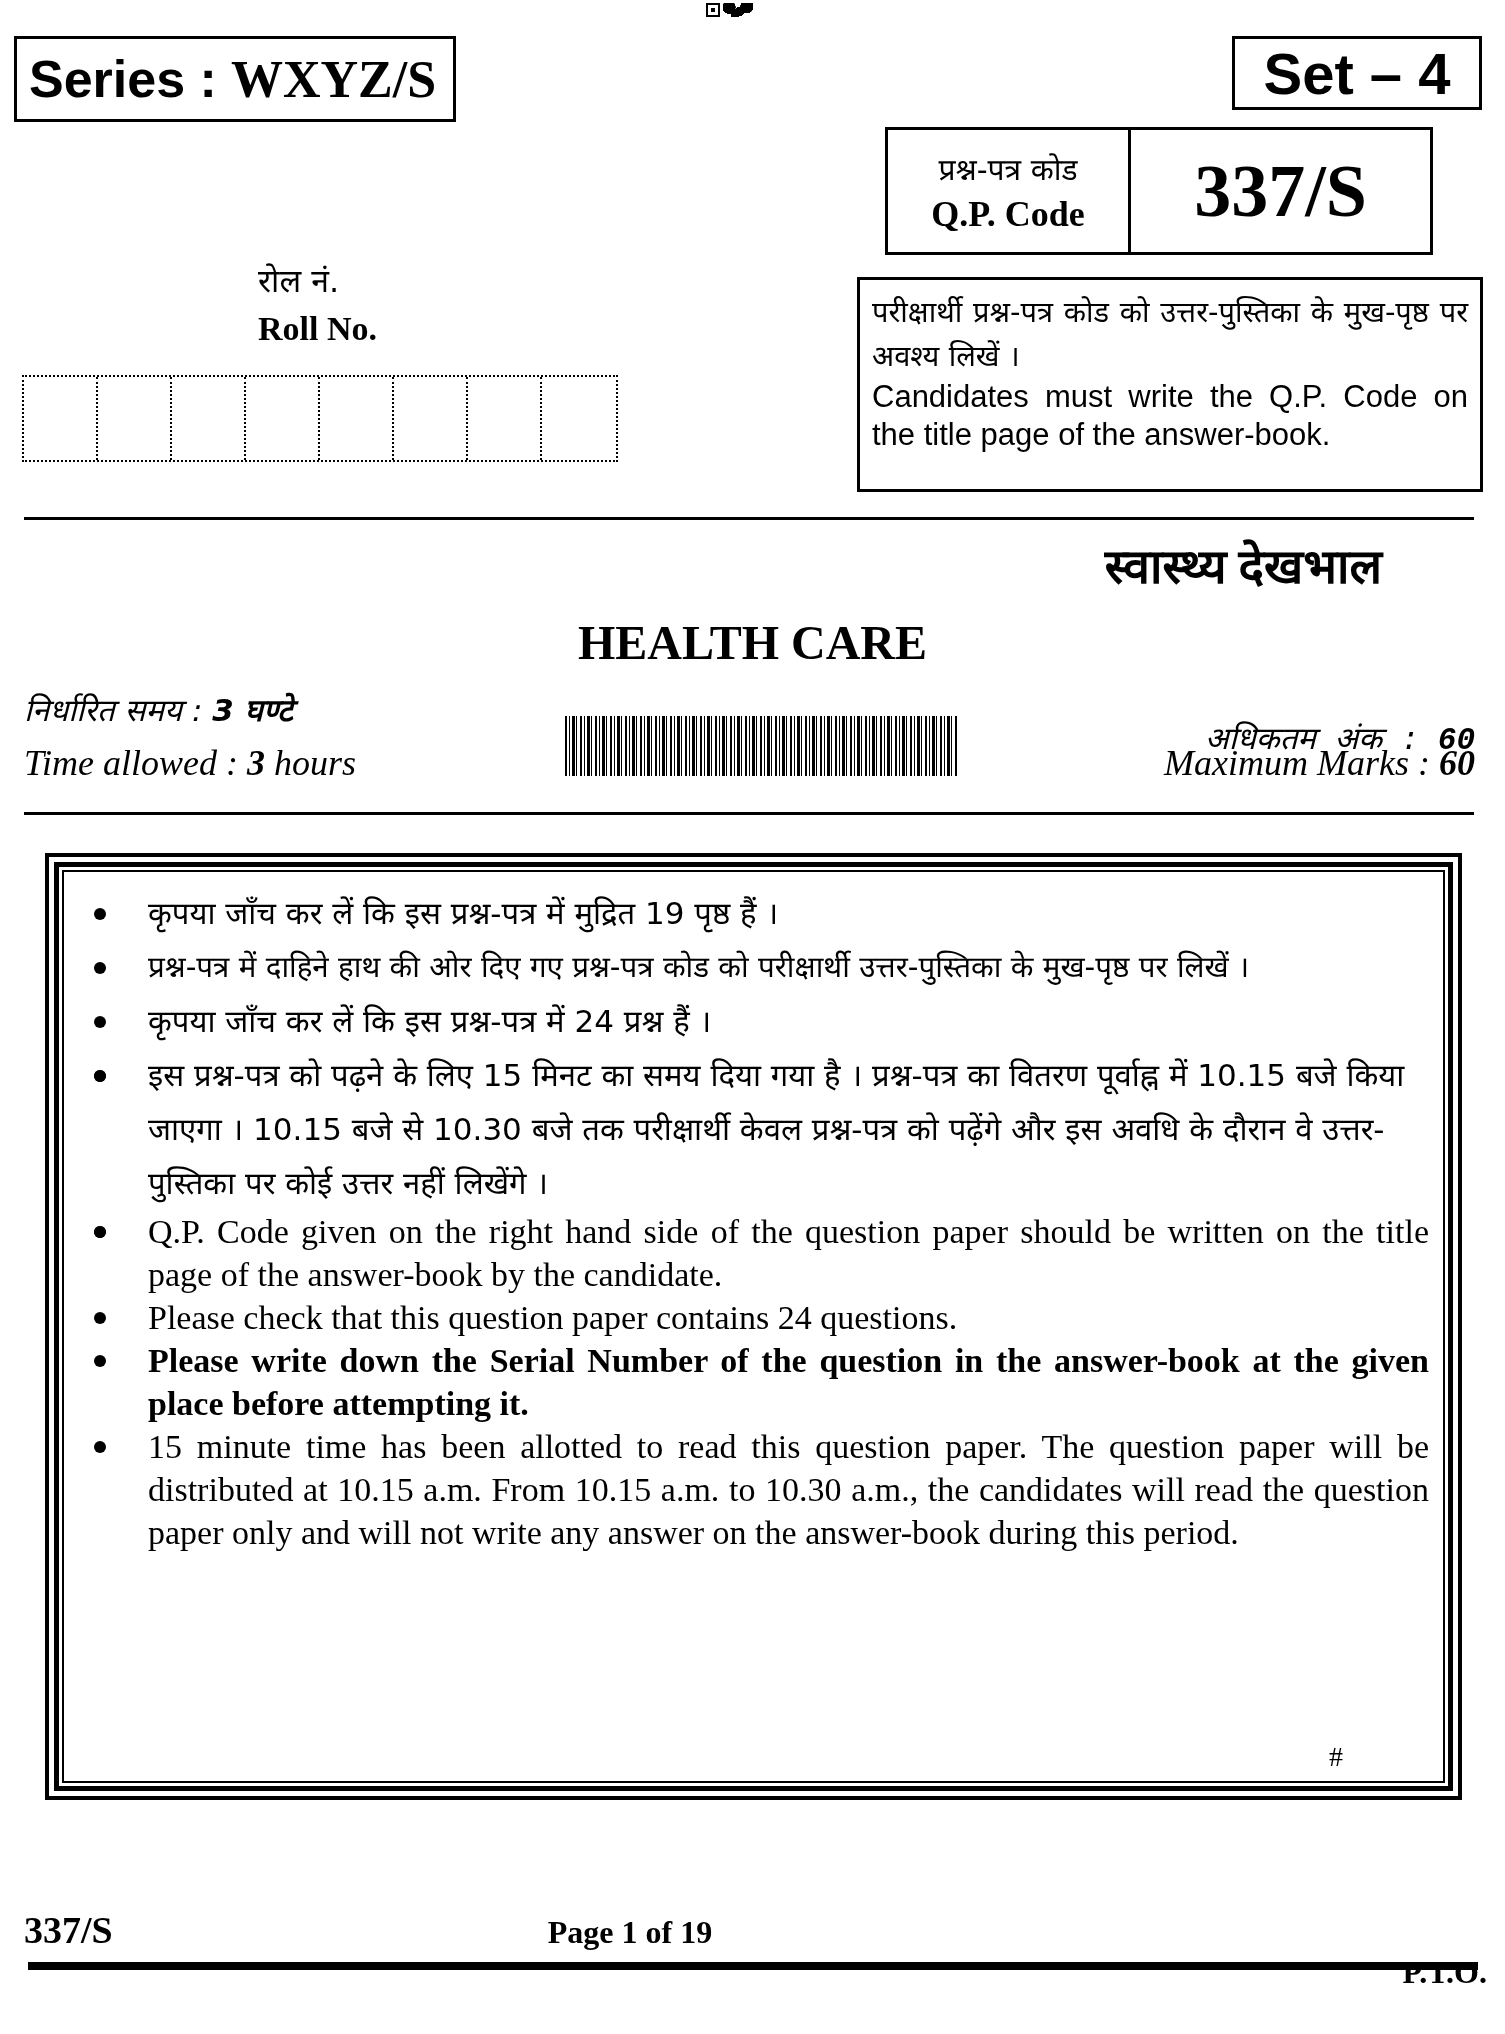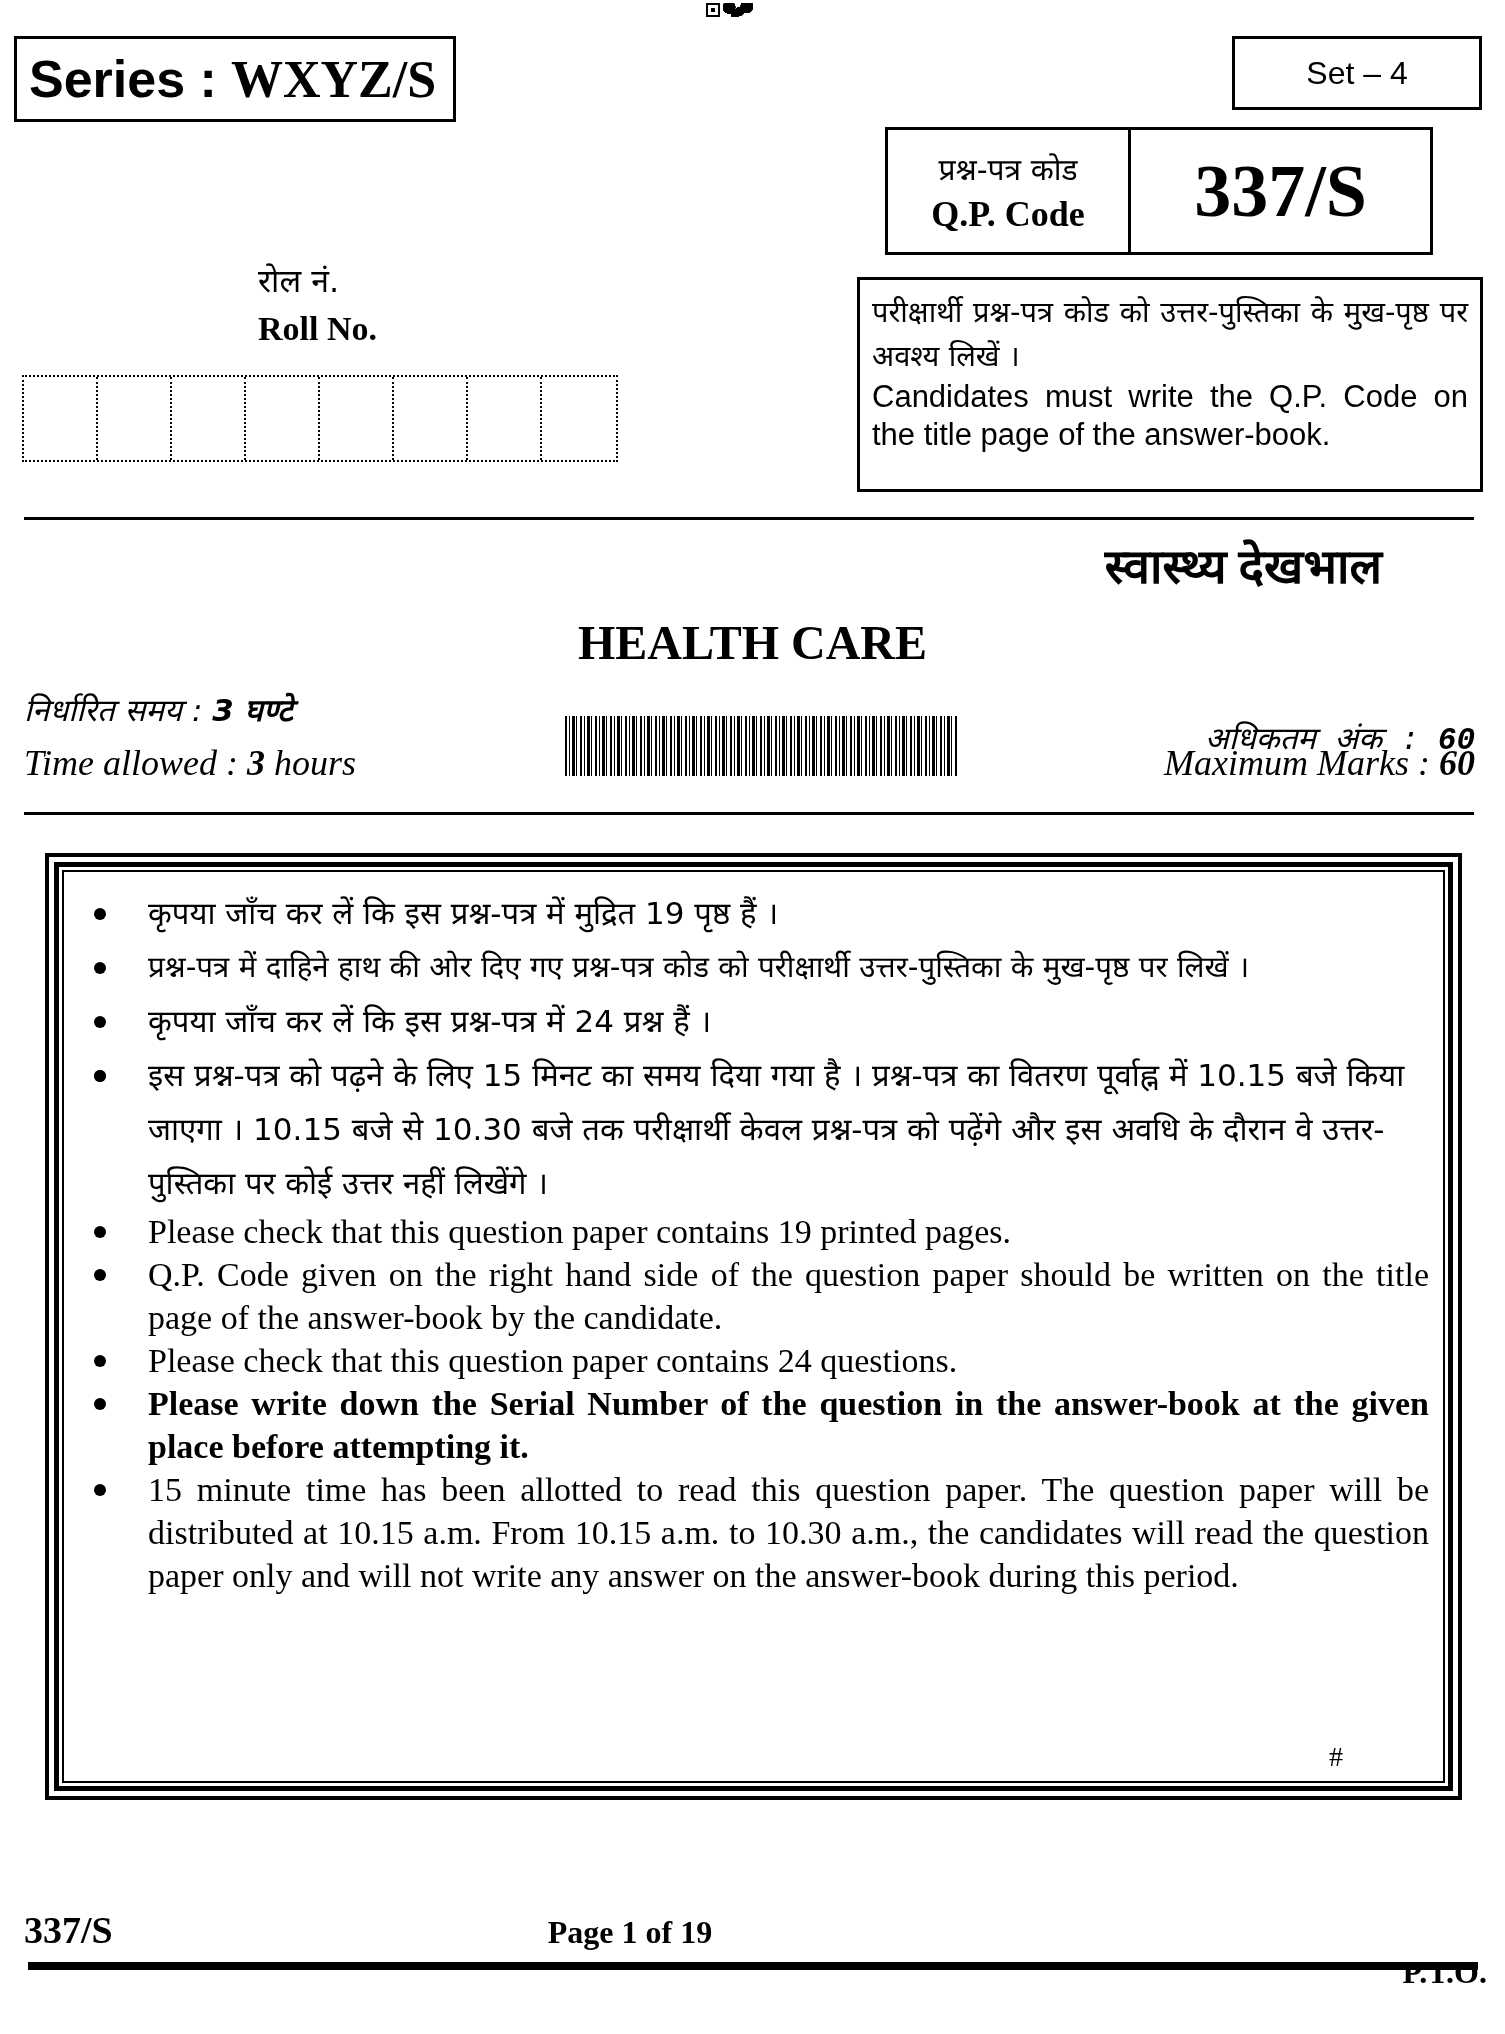--- a/index.html
+++ b/index.html
@@ -11,21 +11,21 @@
   .qr .dots { width:30px; height:14px; background:
       radial-gradient(circle at 20% 30%, #000 25%, transparent 26%),
       radial-gradient(circle at 55% 60%, #000 25%, transparent 26%),
       radial-gradient(circle at 80% 25%, #000 25%, transparent 26%),
       radial-gradient(circle at 40% 80%, #000 20%, transparent 21%); }
 
   .series-box { left:14px; top:36px; width:442px; height:86px; border:3px solid #000; box-sizing:border-box; display:flex; align-items:center; padding-left:12px; font-size:52px; font-weight:bold; }
   .series-box .lbl { font-family:"Liberation Sans", sans-serif; }
   .series-box .val { font-family:"Liberation Serif", serif; margin-left:14px; }
 
-  .set-box { left:1232px; top:36px; width:250px; height:74px; border:3px solid #000; box-sizing:border-box; display:flex; align-items:center; justify-content:center; font-family:"Liberation Sans", sans-serif; font-weight:normal; font-size:32px; }
+  .set-box { left:1232px; top:36px; width:250px; height:74px; border:3px solid #000; box-sizing:border-box; display:flex; align-items:center; justify-content:center; font-family:"Liberation Sans", sans-serif; font-weight:bold; font-size:58px; }
 
   .qp-box { left:885px; top:127px; width:548px; height:128px; border:3px solid #000; box-sizing:border-box; display:flex; }
   .qp-box .left { width:240px; border-right:3px solid #000; display:flex; flex-direction:column; justify-content:center; align-items:center; font-weight:bold; }
   .qp-box .left .hi { font-size:30px; font-family:"DejaVu Sans", sans-serif; font-weight:normal; }
   .qp-box .left .en { font-size:36px; margin-top:4px; }
   .qp-box .right { flex:1; display:flex; align-items:center; justify-content:center; font-size:74px; font-weight:bold; }
 
   .roll-hi { left:258px; top:258px; font-size:32px; font-family:"DejaVu Sans", sans-serif; }
   .roll-en { left:258px; top:310px; font-size:34px; font-weight:bold; }
   .roll-boxes { left:22px; top:375px; height:83px; display:flex; border:2px dotted #000; }
@@ -141,21 +141,21 @@
   <div class="instr-mid">
     <div class="instr-inner">
       <ul class="items">
         <li class="hi"><span class="bullet"></span><span>कृपया जाँच कर लें कि इस प्रश्न-पत्र में मुद्रित 19 पृष्ठ हैं ।</span></li>
         <li class="hi" style="font-size:29.5px;white-space:nowrap;"><span class="bullet"></span><span>प्रश्न-पत्र में दाहिने हाथ की ओर दिए गए प्रश्न-पत्र कोड को परीक्षार्थी उत्तर-पुस्तिका के मुख-पृष्ठ पर लिखें ।</span></li>
         <li class="hi"><span class="bullet"></span><span>कृपया जाँच कर लें कि इस प्रश्न-पत्र में 24 प्रश्न हैं ।</span></li>
         <li class="hi bold"><span class="bullet"></span></li>
         <li class="hi"><span class="bullet"></span><span>इस प्रश्न-पत्र को पढ़ने के लिए 15 मिनट का समय दिया गया है । प्रश्न-पत्र का वितरण पूर्वाह्न में 10.15 बजे किया जाएगा । 10.15 बजे से 10.30 बजे तक परीक्षार्थी केवल प्रश्न-पत्र को पढ़ेंगे और इस अवधि के दौरान वे उत्तर-पुस्तिका पर कोई उत्तर नहीं लिखेंगे ।</span></li>
       </ul>
       <ul class="items">
-        <li class="en"><span class="bullet"></span><span>Please check that this question paper contains 19 printed pages.</span></li>
+        <li class="en"><span class="bullet"></span></li>
         <li class="en"><span class="bullet"></span><span>Q.P. Code given on the right hand side of the question paper should be written on the title page of the answer-book by the candidate.</span></li>
         <li class="en"><span class="bullet"></span><span>Please check that this question paper contains 24 questions.</span></li>
         <li class="en bold"><span class="bullet"></span><span>Please write down the Serial Number of the question in the answer-book at the given place before attempting it.</span></li>
         <li class="en"><span class="bullet"></span><span>15 minute time has been allotted to read this question paper. The question paper will be distributed at 10.15 a.m. From 10.15 a.m. to 10.30 a.m., the candidates will read the question paper only and will not write any answer on the answer-book during this period.</span></li>
       </ul>
       <span class="hash">#</span>
     </div>
   </div>
 </div>
 

